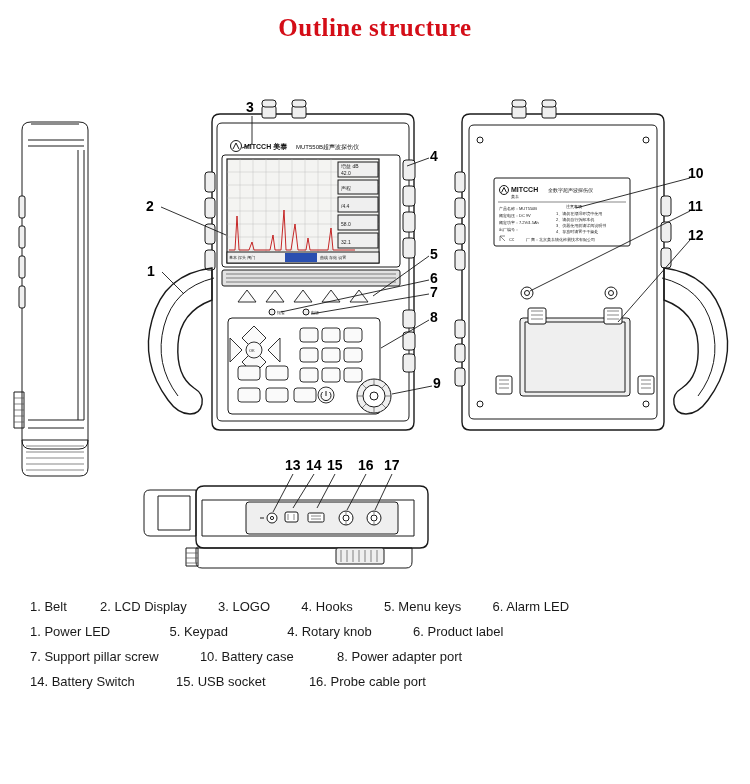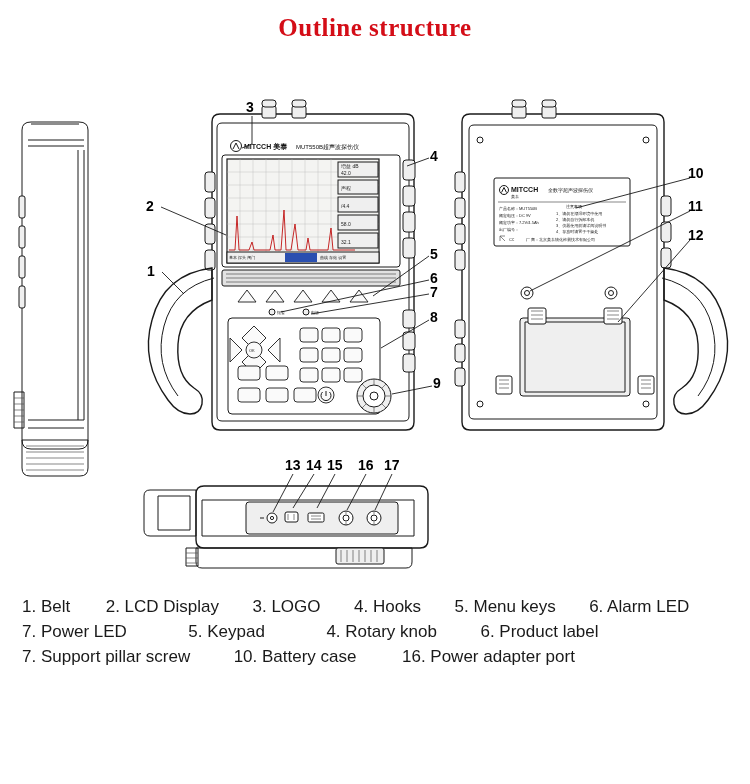--- a/index.html
+++ b/index.html
@@ -33,24 +33,24 @@
   }
   svg.diagram {
     position: absolute;
     top: 0;
     left: 0;
     width: 750px;
     height: 784px;
   }
   .legend {
     position: absolute;
-    left: 0;
+    left: 8px;
     top: 594px;
     width: 612px;
-    font-size: 17px;
+    font-size: 13px;
     color: #1a1a1a;
     line-height: 25px;
   }
   .legend-line {
     display: block;
     padding-left: 22px;
     white-space: nowrap;
   }
   .legend-item {
     display: inline-block;
@@ -412,30 +412,37 @@
       <span style="display:inline-block;width:24px;"></span>
       <span class="legend-item">3. LOGO</span>
       <span style="display:inline-block;width:24px;"></span>
       <span class="legend-item">4. Hooks</span>
       <span style="display:inline-block;width:24px;"></span>
       <span class="legend-item">5. Menu keys</span>
       <span style="display:inline-block;width:24px;"></span>
       <span class="legend-item">6. Alarm LED</span>
     </span>
     <span class="legend-line">
-      <span class="legend-item">7. Power LED</span>
+      <span class="legend-item">1. Power LED</span>
       <span style="display:inline-block;width:52px;"></span>
       <span class="legend-item">5. Keypad</span>
       <span style="display:inline-block;width:52px;"></span>
       <span class="legend-item">4. Rotary knob</span>
       <span style="display:inline-block;width:34px;"></span>
       <span class="legend-item">6. Product label</span>
     </span>
     <span class="legend-line">
       <span class="legend-item">7. Support pillar screw</span>
       <span style="display:inline-block;width:34px;"></span>
       <span class="legend-item">10. Battery case</span>
       <span style="display:inline-block;width:36px;"></span>
-      <span class="legend-item">16. Power adapter port</span>
+      <span class="legend-item">8. Power adapter port</span>
+    </span>
+    <span class="legend-line">
+      <span class="legend-item">14. Battery Switch</span>
+      <span style="display:inline-block;width:34px;"></span>
+      <span class="legend-item">15. USB socket</span>
+      <span style="display:inline-block;width:36px;"></span>
+      <span class="legend-item">16. Probe cable port</span>
     </span>
   </div>
 
 </div>
 
 </body></html>

